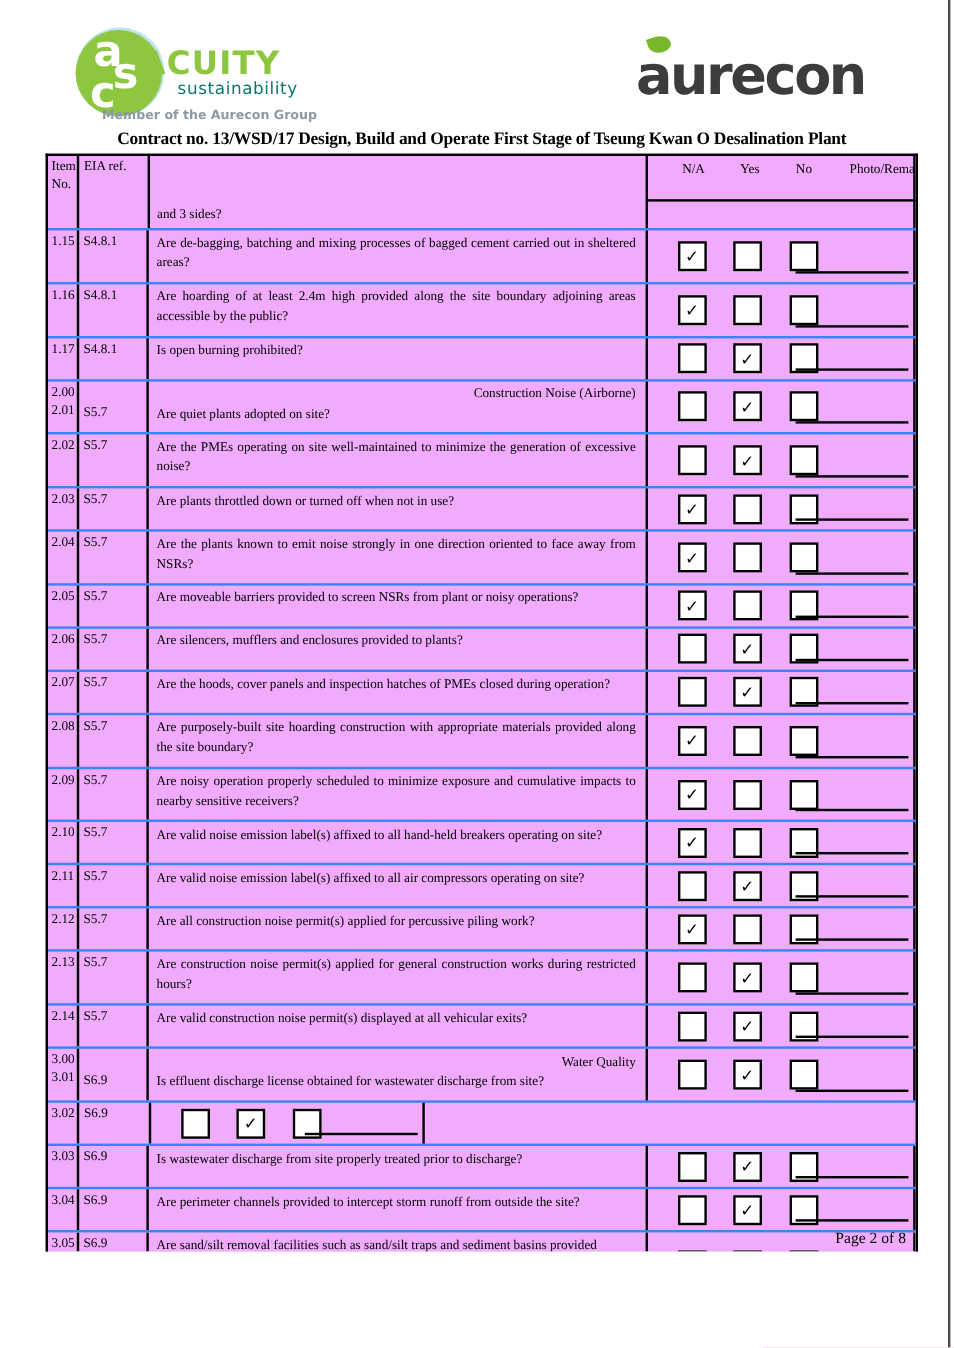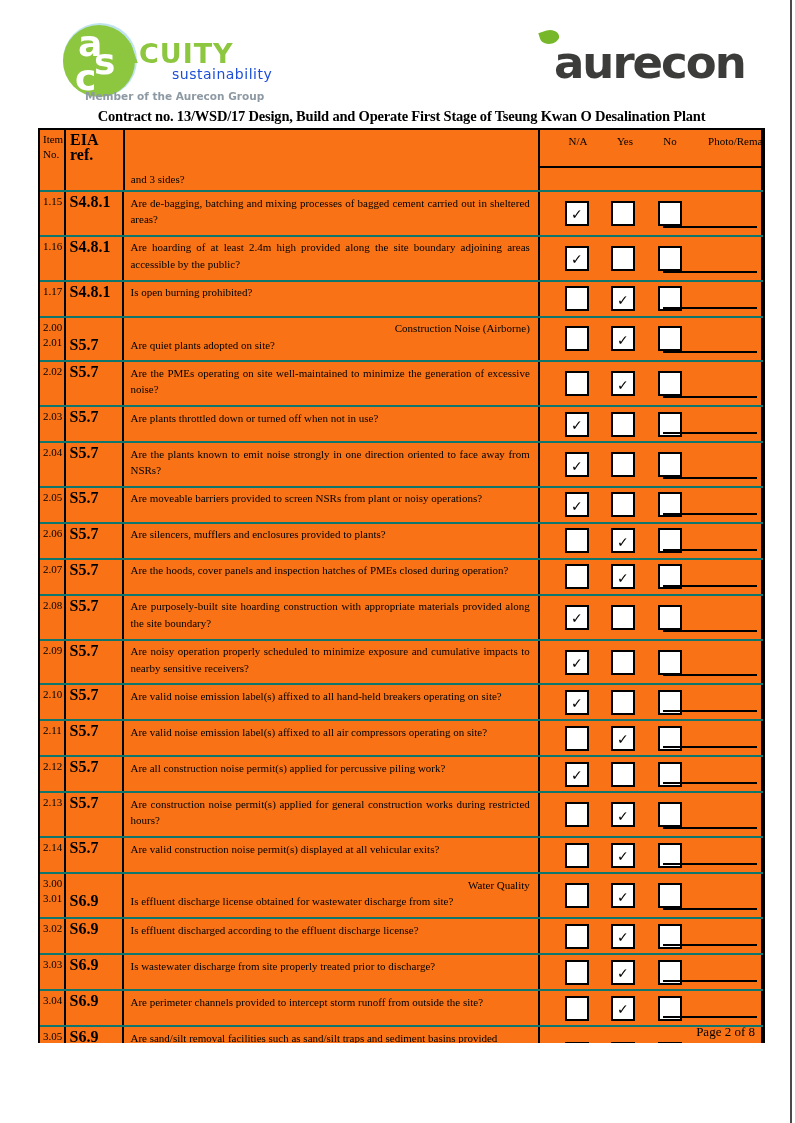--- a/index.html
+++ b/index.html
@@ -22,54 +22,54 @@
     font-weight:bold;line-height:1;
   }
   .mono-a{left:15px;top:1px;font-size:36px;}
   .mono-s{left:31px;top:19px;font-size:36px;}
   .mono-c{left:12px;top:35px;font-size:36px;}
   .acuity-word{
     position:absolute;left:57px;top:16px;font-family:"DejaVu Sans",sans-serif;
     font-weight:bold;font-size:27px;color:#8dc63f;letter-spacing:1px;
   }
   .acuity-sub{
-    position:absolute;left:112px;top:44px;font-family:"DejaVu Sans",sans-serif;
-    font-size:14px;color:#1d4ed8;letter-spacing:.5px;
+    position:absolute;left:88px;top:44px;font-family:"DejaVu Sans",sans-serif;
+    font-size:14px;color:#0f766e;letter-spacing:.5px;
   }
   .acuity-member{
     position:absolute;left:25px;top:68px;font-family:"DejaVu Sans",sans-serif;
     font-weight:bold;font-size:10.5px;color:#8d99a3;
   }
   .logo-aurecon{position:absolute;left:528px;top:30px;width:230px;height:66px;}
   .aurecon-word{
     position:absolute;left:2px;top:10px;font-family:"DejaVu Sans",sans-serif;
-    font-weight:bold;font-size:45px;letter-spacing:-2px;color:#3c3c3b;line-height:1;margin-left:24px;
+    font-weight:bold;font-size:45px;letter-spacing:-2px;color:#3c3c3b;line-height:1;
   }
   .aurecon-leaf{
     position:absolute;left:12px;top:0px;width:19px;height:14px;background:#76b82a;
     border-radius:0 100% 70% 100% / 0 100% 70% 100%;transform:rotate(-18deg);
   }
 
   
   .doc-title{
     position:absolute;left:38px;top:108px;width:727px;text-align:center;
     font-weight:bold;font-size:14.5px;white-space:nowrap;letter-spacing:-0.2px;
   }
 
   
   .tbl{
     position:absolute;left:38px;top:128px;width:727px;height:915px;
     border:2px solid #000;border-bottom:none;box-sizing:border-box;
-    display:flex;flex-direction:column;background:#f97316;overflow:hidden;
-  }
-  .trow{display:flex;border-top:2px solid #0f766e;flex:1 1 auto;min-height:36px;box-sizing:border-box;}
+    display:flex;flex-direction:column;background:#f0abfc;overflow:hidden;
+  }
+  .trow{display:flex;border-top:2px solid #3b82f6;flex:1 1 auto;min-height:36px;box-sizing:border-box;}
   .thead{border-top:none;flex:0 0 60px;}
   .cell{box-sizing:border-box;}
   .c-item{width:26px;border-right:2px solid #000;font-size:11px;padding:2px 1px 0 3px;line-height:15px;}
-  .c-eia{width:60px;border-right:2px solid #000;font-size:16px;padding:2px 2px 0 4px;line-height:15px;font-weight:bold;}
+  .c-eia{width:60px;border-right:2px solid #000;font-size:11px;padding:2px 2px 0 4px;line-height:15px;}
   .c-q{width:424px;border-right:2px solid #000;font-size:11px;padding:2.5px 8px 2px 6px;
        text-align:justify;line-height:16.5px;position:relative;}
   .c-checks{width:228px;position:relative;border-right:2px solid #000;display:flex;align-items:center;}
   .c-strip{flex:1;}
 
   .sec-item{font-weight:normal;}
   .sec-title{font-weight:normal;text-align:right;}
   .section-row .eia-val{margin-top:17px;}
 
   
@@ -492,23 +492,20 @@
             <div class="rline"></div>
           </div>
           <div class="cell c-strip"></div>
         </div><div class="trow">
           <div class="cell c-item">
             <div class="item-no">3.02</div>
           </div>
           <div class="cell c-eia">
             <div class="eia-val">S6.9</div>
           </div>
-          <div class="cell c-q">
-            <div class="q-text">Is effluent discharged according to the effluent discharge license?</div>
-          </div>
           <div class="cell c-checks">
             <div class="cbox b-na"></div>
             <div class="cbox b-yes">
               <span class="mark">✓</span>
             </div>
             <div class="cbox b-no"></div>
             <div class="rline"></div>
           </div>
           <div class="cell c-strip"></div>
         </div><div class="trow">

